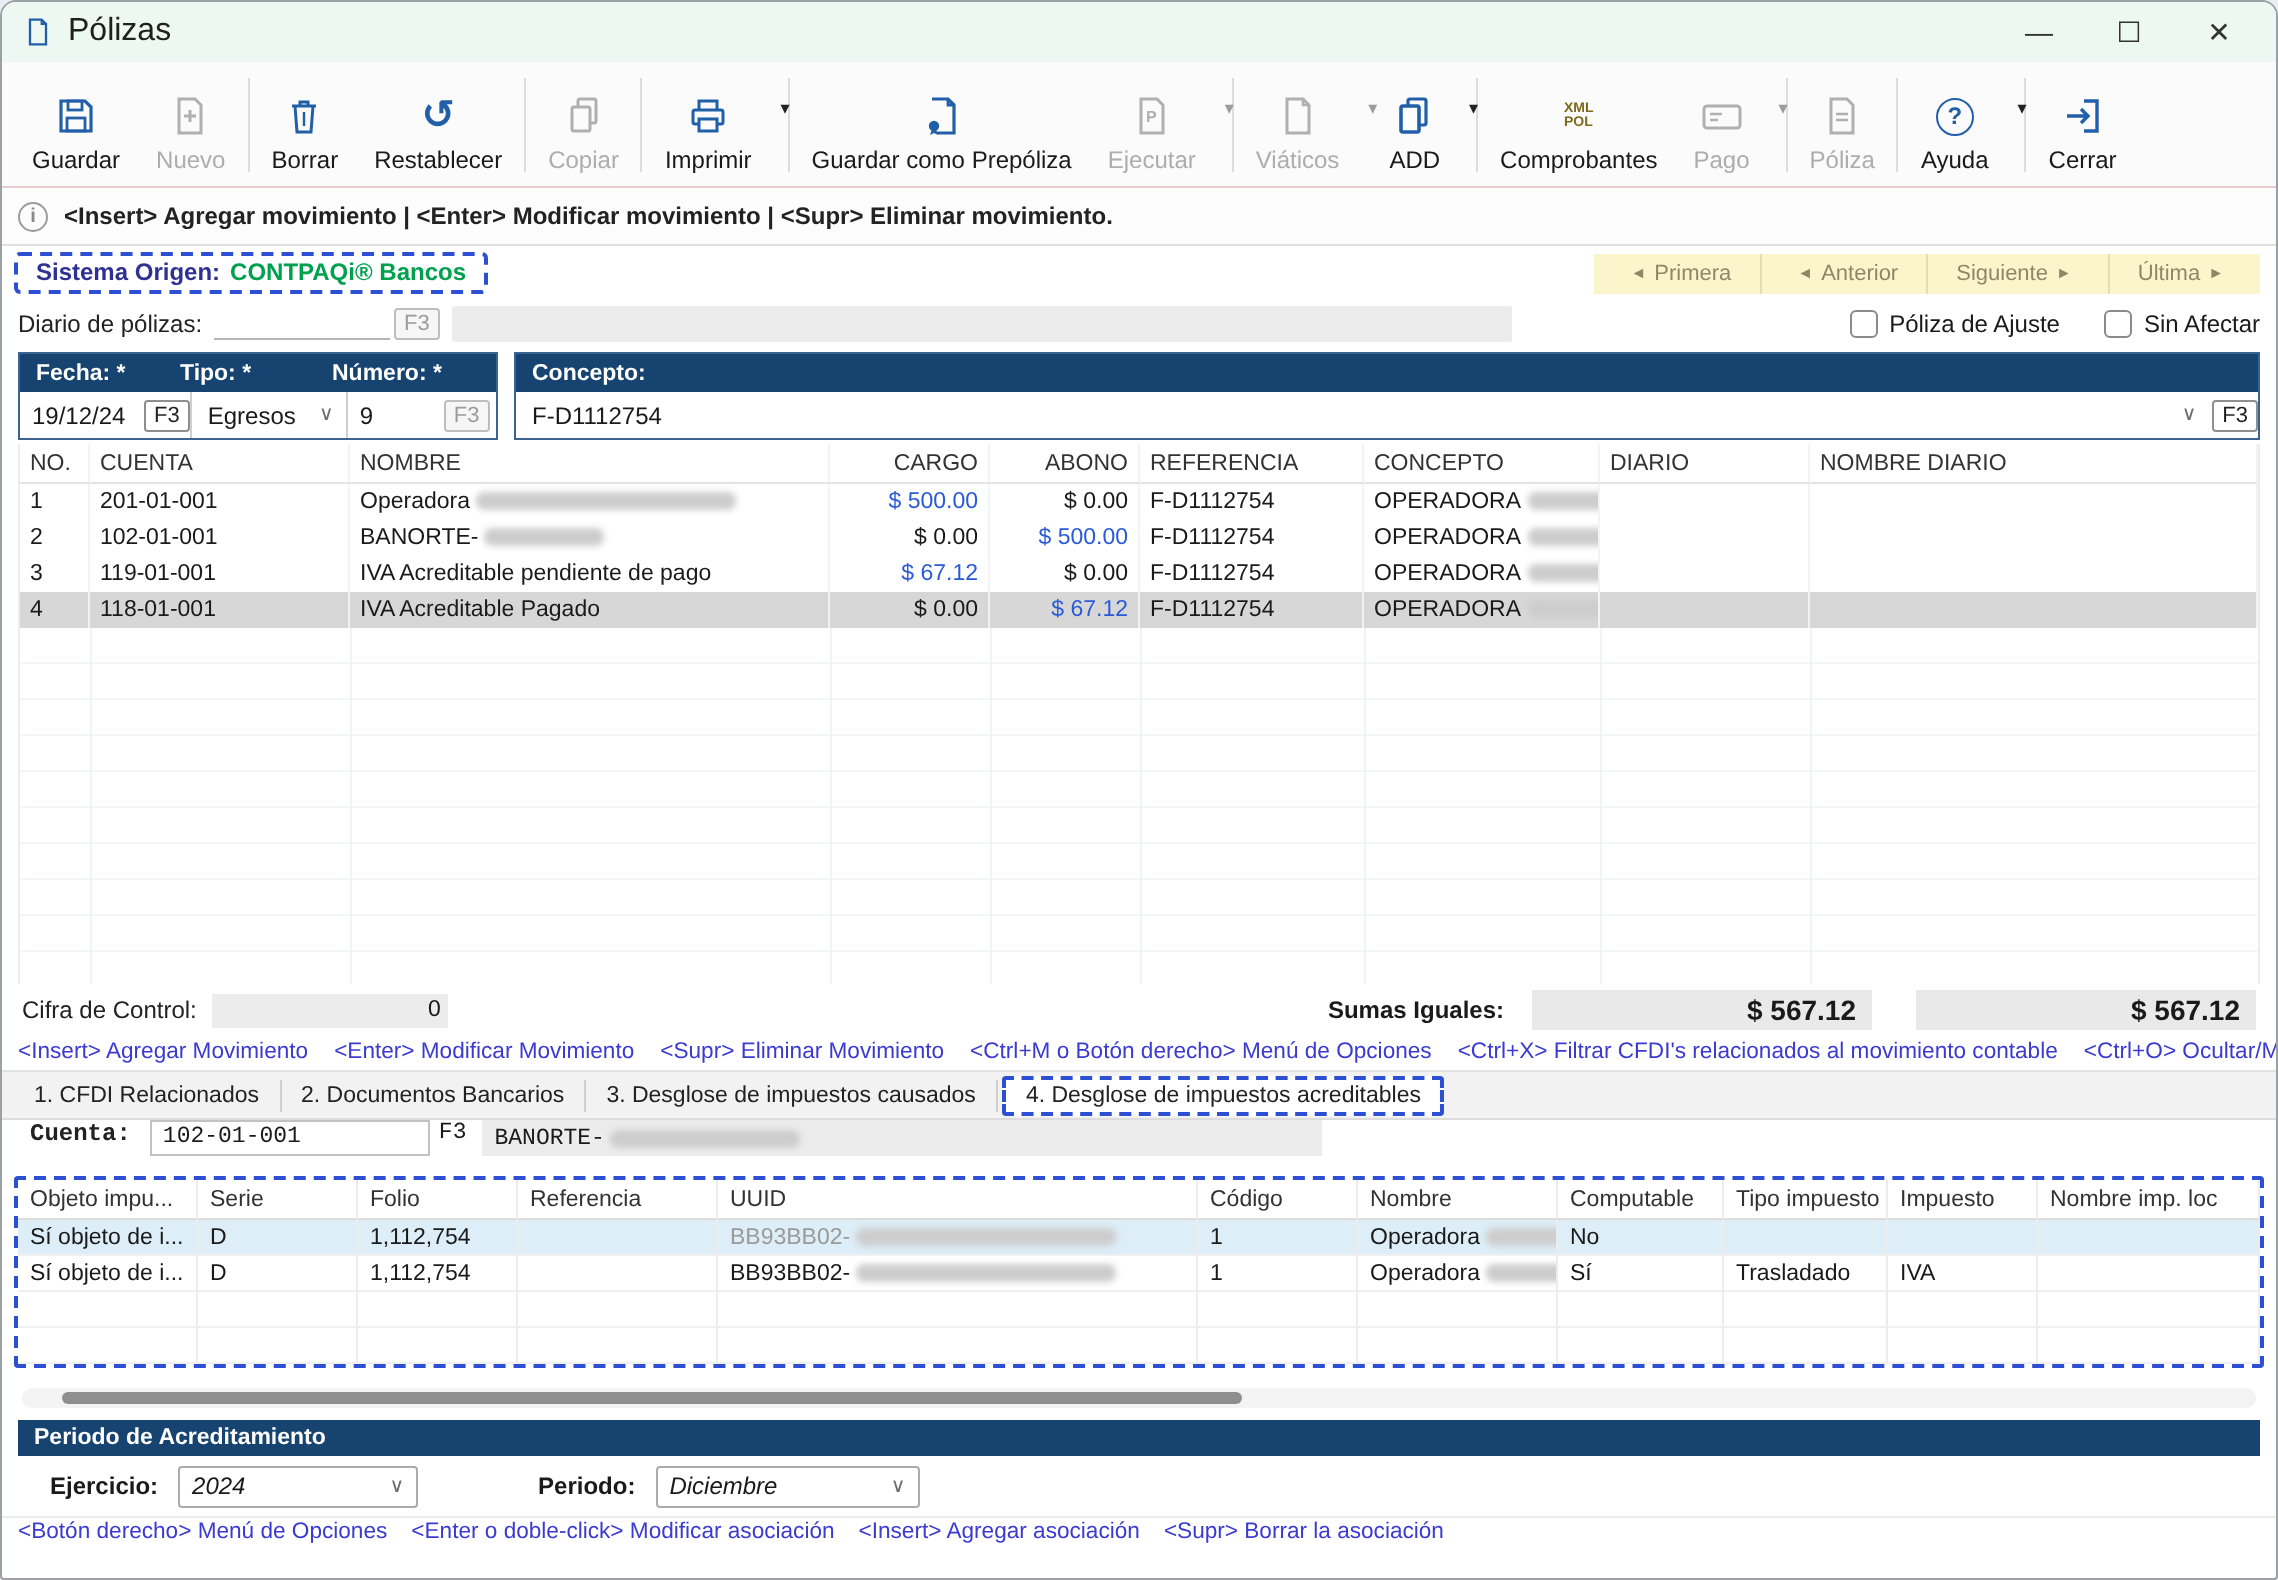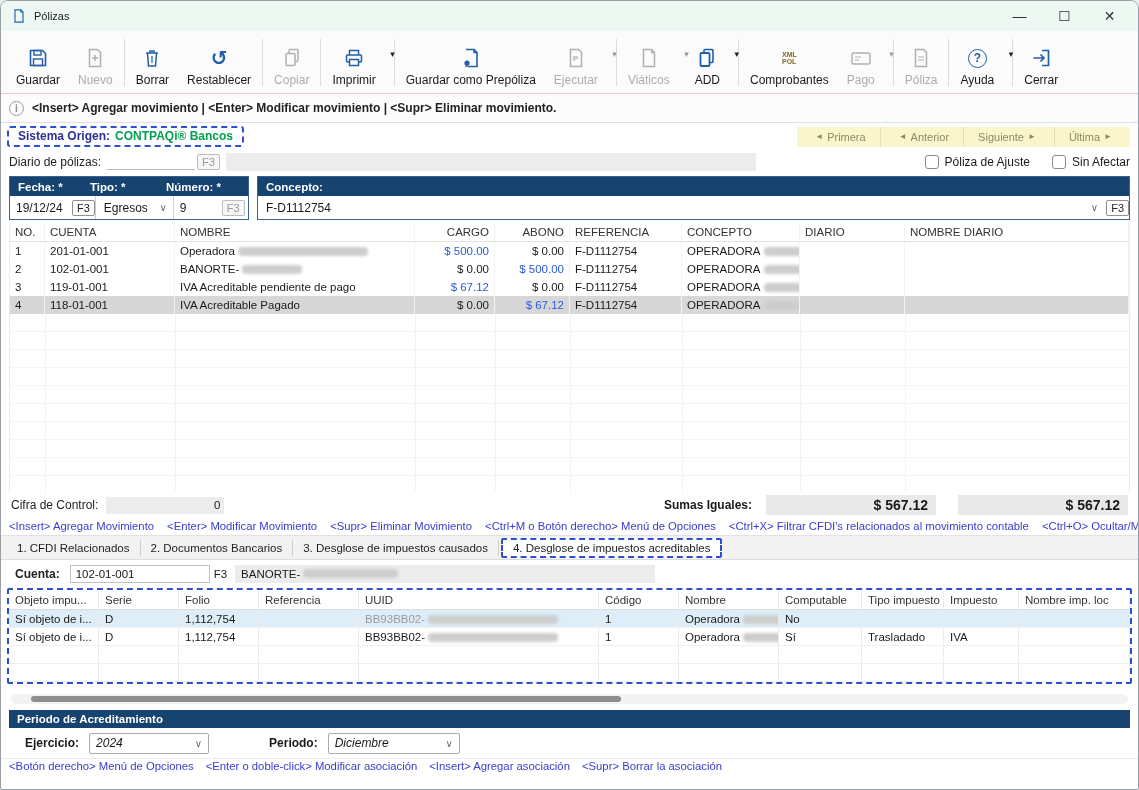--- a/index.html
+++ b/index.html
@@ -8,21 +8,21 @@
     font-family:"Liberation Sans","DejaVu Sans",sans-serif;
     font-size:12px; color:#1a1a1a; background:#e9eef2;
   }
   .window {
     width:1139px; height:790px; background:#ffffff;
     border:1px solid #9aa0a6; border-radius:8px 8px 2px 2px; overflow:hidden;
     display:flex; flex-direction:column;
   }
   
   .titlebar { height:30px; background:#eef8f2; display:flex; align-items:center; padding:0 6px 0 10px; flex:0 0 auto; }
-  .titlebar .app-title { margin-left:7px; font-size:11px; color:#202020; }
+  .titlebar .app-title { margin-left:7px; font-size:16px; color:#202020; }
   .win-controls { margin-left:auto; display:flex; }
   .win-btn { width:45px; height:28px; display:flex; align-items:center; justify-content:center; font-size:14px; color:#333; cursor:default; }
   
   .toolbar { height:63px; background:#fbfbfb; border-bottom:1px solid #e7caca; display:flex; align-items:stretch; padding:2px 4px 1px 6px; flex:0 0 auto; }
   .tb-group { display:flex; align-items:stretch; }
   .tb-sep { width:1px; background:#dcdcdc; margin:6px 2px; }
   .tb-btn { display:flex; flex-direction:column; align-items:center; justify-content:flex-end; padding:4px 9px 5px 9px; position:relative; cursor:pointer; }
   .tb-btn .ic { height:26px; display:flex; align-items:center; justify-content:center; color:#2160a8; }
   .tb-btn .lbl { margin-top:2px; font-size:12px; color:#1a1a1a; white-space:nowrap; }
   .tb-btn.disabled .ic { color:#b0b0b0; }
@@ -93,21 +93,21 @@
   .sumas-label { margin-left:auto; font-weight:bold; font-size:12px; }
   .suma-field { width:170px; height:20px; background:#e9e9e9; font-weight:bold; font-size:14px; text-align:right; padding:0 8px; line-height:20px; margin-left:14px; }
   .suma-field.second { margin-left:22px; }
   
   .hints { display:flex; gap:13px; padding:2px 8px 3px 8px; font-size:11.3px; color:#3b3bd1; flex:0 0 auto; white-space:nowrap; }
   
   .tabs { display:flex; align-items:center; background:#f2f2f2; border-top:1px solid #e2e2e2; border-bottom:1px solid #dcdcdc; height:25px; padding-left:6px; flex:0 0 auto; }
   .tab { padding:2px 10px; font-size:11.5px; color:#222; border-right:1px solid #cfcfcf; cursor:pointer; }
   .tab.active { border:2px dashed #2d4fd4; background:#fff; border-radius:2px; margin-left:2px; }
   
-  .row-cuenta { height:27px; display:flex; align-items:center; padding:0 8px 0 14px; flex:0 0 auto; }
+  .row-cuenta { height:27px; display:flex; padding:0 8px 0 14px; flex:0 0 auto;font-family:Liberation Mono, monospace; }
   .cuenta-input { width:140px; height:18px; border:1px solid #c2c2c2; margin:0 4px 0 10px; padding:0 5px; font-size:11.5px; line-height:16px; background:#fff; }
   .cuenta-name { display:flex; align-items:center; background:#ececec; height:18px; margin-left:8px; padding:0 6px; flex:0 0 420px; font-size:11.5px; }
   
   .lower-wrap { margin:1px 6px 0 6px; border:2px dashed #2d4fd4; border-radius:2px; flex:0 0 auto; background:#fff; }
   .lgrid { display:grid; grid-template-columns:90px 80px 80px 100px 240px 80px 100px 83px 82px 75px 1fr; }
   .lgrid .c { height:18px; line-height:18px; font-size:11.5px; padding:0 6px; white-space:nowrap; overflow:hidden; border-right:1px solid #ececec; border-bottom:1px solid #f0f0f0; }
   .lgrid .hd { height:20px; line-height:20px; color:#333; background:#fff; border-bottom:1px solid #dcdcdc; }
   .lgrid .rowblue { background:#ddeef8; }
   .uuid-dim { color:#9a9a9a; }
   

